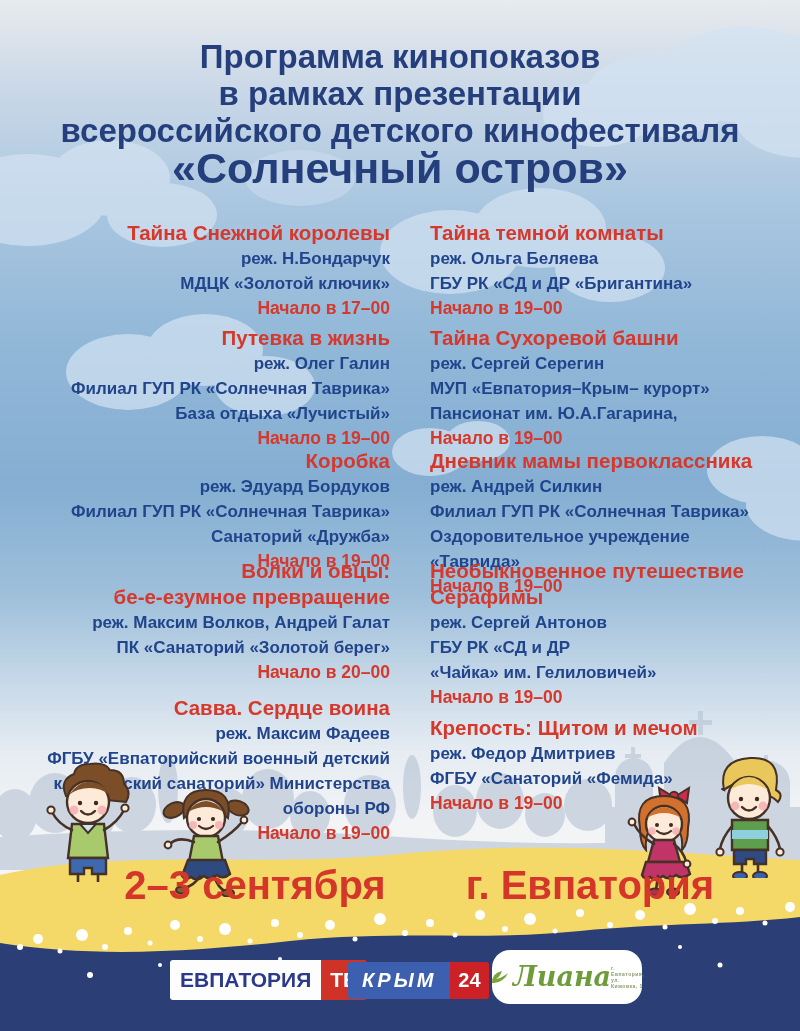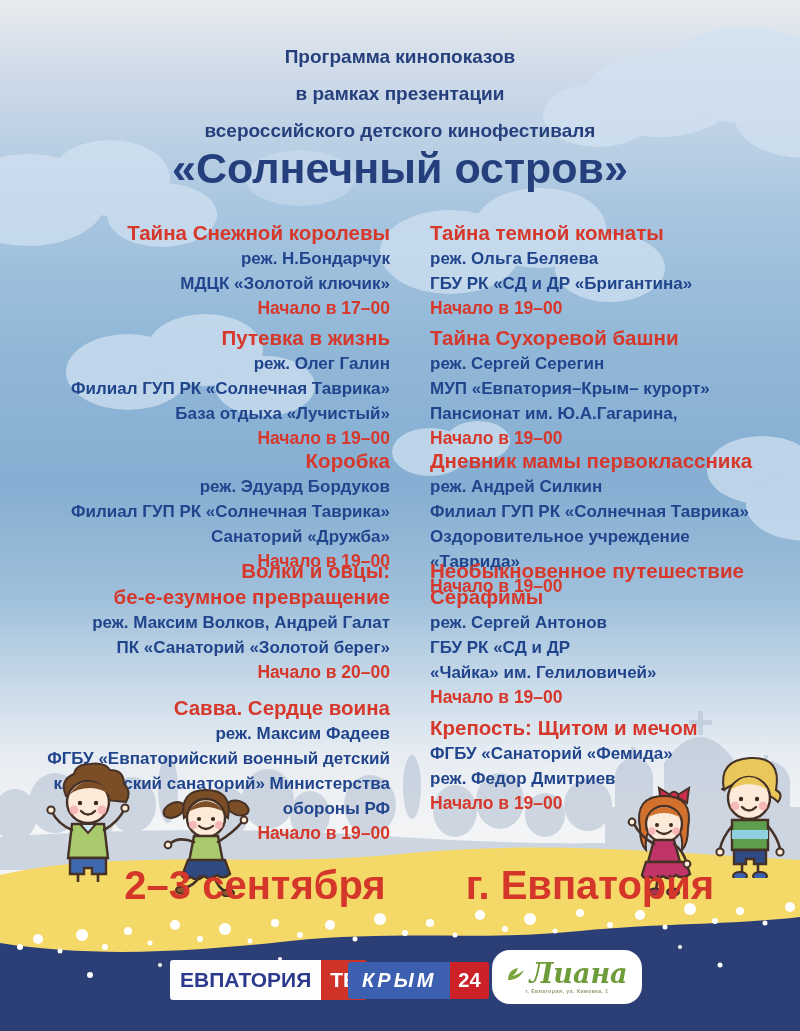--- a/index.html
+++ b/index.html
@@ -6,21 +6,21 @@
   .poster{
     position:relative;width:800px;height:1031px;overflow:hidden;margin:0 auto;
     font-family:"Liberation Sans",sans-serif;font-weight:bold;
     background:linear-gradient(180deg,
       #e8ebee 0%,#ccd9e8 8%,#a9c6e0 20%,#92b8d8 33%,
       #85aed2 47%,#9fc0db 58%,#c6d8e8 66%,#e6ecf2 73%,#f3f4f6 80%,#f4f5f6 100%);
   }
   .layer{position:absolute;left:0;top:0;}
   
   .header{position:absolute;left:0;right:0;top:38px;text-align:center;color:#253f7d;z-index:2;}
-  .header div{font-size:19px;line-height:37px;}
+  .header div{font-size:33px;line-height:37px;}
   .fest-title{position:absolute;left:0;right:0;top:144px;text-align:center;
     color:#253f7d;font-size:43px;line-height:48px;z-index:2;}
   
   .col{position:absolute;top:220px;height:640px;z-index:2;}
   .col-left{left:36px;width:354px;text-align:right;}
   .col-right{left:430px;width:350px;text-align:left;}
   .film{position:absolute;left:0;right:0;}
   .e1{top:0}.e2{top:105px}.e3{top:228px}.e4{top:338px}.e5{top:475px}
   .col-right .e5{top:495px}
   .film-title{font-size:20.5px;line-height:26px;color:#d6382b;}
@@ -34,21 +34,21 @@
   .logos{position:absolute;left:0;top:948px;width:632px;height:70px;z-index:7;}
   .logo-tv{position:absolute;left:170px;top:12px;height:40px;display:flex;align-items:stretch;
     border-radius:3px;overflow:hidden;}
   .logo-tv .wseg{background:#fdfdfd;color:#2b3a8c;font-size:21px;display:flex;align-items:center;padding:0 10px;}
   .logo-tv .rseg{background:#cf3227;color:#fff;font-size:21px;display:flex;align-items:center;padding:0 9px;}
   .logo-krym{position:absolute;left:348px;top:14px;height:37px;display:flex;align-items:stretch;
     border-radius:3px;overflow:hidden;}
   .logo-krym .bseg{background:#3c5fb0;color:#fff;font-size:20px;letter-spacing:3px;display:flex;align-items:center;padding:0 14px;font-style:italic;}
   .logo-krym .rseg{background:#cc2127;color:#fff;font-size:20px;display:flex;align-items:center;padding:2px 8px;}
   .logo-liana{position:absolute;left:492px;top:2px;width:150px;height:54px;background:#fff;
-    border-radius:18px;display:flex;flex-direction:column;align-items:center;justify-content:center;}
+    border-radius:18px;display:flex;flex-direction:row;align-items:center;justify-content:center;}
   .liana-name{font-family:"DejaVu Serif",serif;font-style:italic;font-weight:bold;
     color:#6f9c3a;font-size:27px;line-height:28px;display:flex;align-items:center;gap:3px;}
   .liana-tagline{font-size:5px;color:#8a9a6a;letter-spacing:.5px;}
   svg{display:block;}
 </style>
 </head>
 <body>
 
 <div class="poster">
 
@@ -311,22 +311,22 @@
       <div class="film e4">
         <div class="film-title">Необыкновенное путешествие</div>
         <div class="film-title">Серафимы</div>
         <div class="film-line">реж. Сергей Антонов</div>
         <div class="film-line">ГБУ РК «СД и ДР</div>
         <div class="film-line">«Чайка» им. Гелиловичей»</div>
         <div class="film-start">Начало в 19–00</div>
       </div>
       <div class="film e5">
         <div class="film-title">Крепость: Щитом и мечом</div>
+        <div class="film-line">реж. Федор Дмитриев</div>
         <div class="film-line">ФГБУ «Санаторий «Фемида»</div>
-        <div class="film-line">реж. Федор Дмитриев</div>
         <div class="film-start">Начало в 19–00</div>
       </div>
     </div>
 
   <div class="date-text">2–3 сентября</div>
   <div class="city-text">г. Евпатория</div>
 
   <div class="logos">
     <div class="logo-tv">
       <div class="wseg">ЕВПАТОРИЯ</div>

